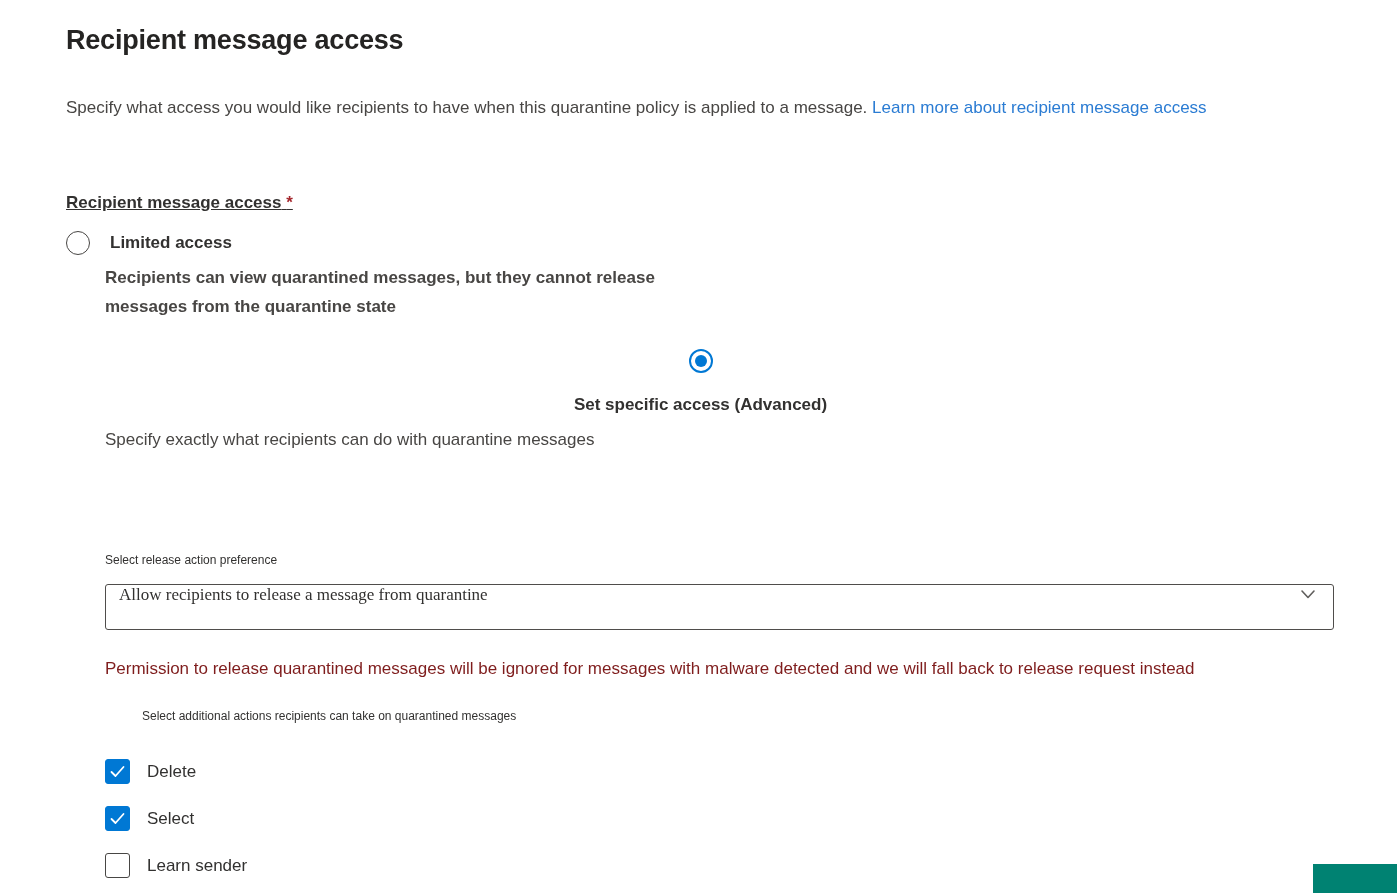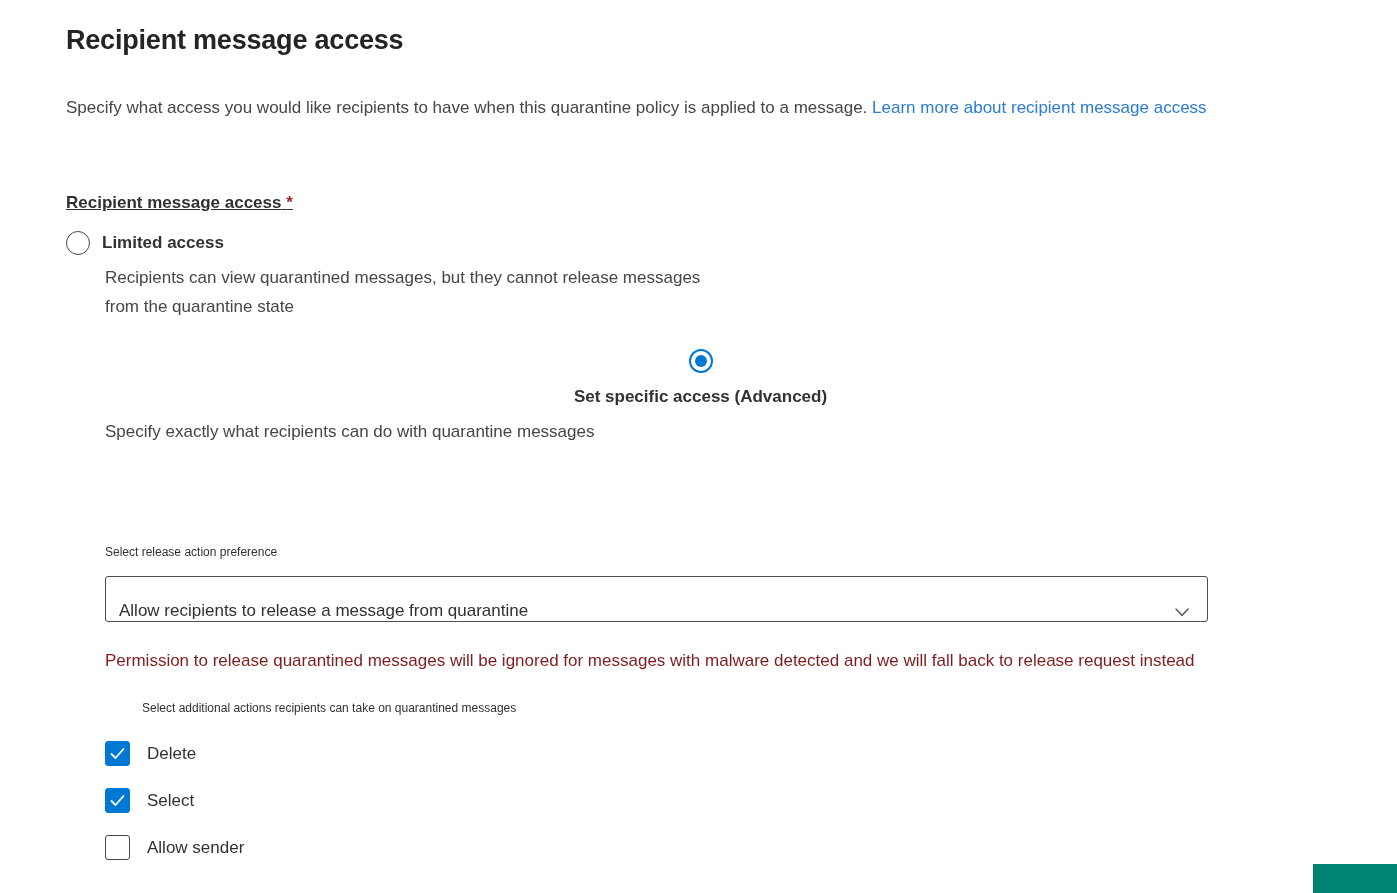--- a/index.html
+++ b/index.html
@@ -46,21 +46,21 @@
     color: #323130;
     text-decoration: underline;
   }
   .required {
     color: #a4262c;
     font-weight: 600;
   }
   .radio-row {
     display: flex;
     align-items: center;
-    gap: 12px;
+    gap: 20px;
     cursor: pointer;
     text-align: center;
   }
   .radio-row.first { margin-top: 16px; }
   .radio-row.second { margin-top: 28px; flex-direction: column; }
   .radio {
     width: 24px;
     height: 24px;
     box-sizing: border-box;
     border-radius: 50%;
@@ -85,43 +85,44 @@
     line-height: 24px;
     font-weight: 700;
     color: #323130;
   }
   .radio-desc {
     margin: 8px 0 0 39px;
     font-size: 17px;
     line-height: 29px;
     color: #484644;
   }
-  .radio-desc.narrow { max-width: 620px; }
+  .radio-desc.narrow { max-width: 620px; font-weight: bold; }
   .sub-section {
     margin-left: 39px;
     margin-top: 94px;
   }
   .sub-label {
     font-size: 12px;
     line-height: 24px;
     font-weight: 400;
     color: #323130;
   }
   .dropdown {
     margin-top: 12px;
     box-sizing: border-box;
-    width: 1103px;
+    width: 1229px;
     height: 46px;
     border: 1.5px solid #4f4d4b;
     border-radius: 3px;
     background: #ffffff;
     display: flex;
-    align-items: flex-end;
+    align-items: flex-start;
     padding: 0 16px 0 13px;
     cursor: pointer;
+    font-family: Liberation Serif, serif;
   }
   .dropdown-value {
     font-size: 17px;
     color: #323130;
     white-space: nowrap;
     overflow: hidden;
   }
   .chevron {
     margin-left: auto;
     flex: 0 0 auto;
@@ -134,21 +135,21 @@
     max-width: 1229px;
   }
   .sub-label.actions { margin-top: 21px; margin-left: 37px; }
   .check-row {
     display: flex;
     align-items: center;
     gap: 17px;
     margin-top: 22px;
     cursor: pointer;
   }
-  .check-row.first { margin-top: 21px; }
+  .check-row.first { margin-top: 31px; }
   .checkbox {
     width: 25px;
     height: 25px;
     box-sizing: border-box;
     border-radius: 3px;
     flex: 0 0 auto;
     display: flex;
     align-items: center;
     justify-content: center;
   }
@@ -234,20 +235,20 @@
       <span class="checkbox checked">
         <svg width="19" height="19" viewBox="0 0 19 19">
           <polyline points="3.5,10 7.5,14 15.5,5" fill="none" stroke="#ffffff" stroke-width="1.8" stroke-linecap="round" stroke-linejoin="round"></polyline>
         </svg>
       </span>
       <span class="check-label">Select</span>
     </div>
 
     <div class="check-row">
       <span class="checkbox unchecked"></span>
-      <span class="check-label">Allow sender</span>
+      <span class="check-label">Learn sender</span>
     </div>
 
   </div>
 
   <div class="help-button"></div>
 
 </div>
 
 </body></html>

